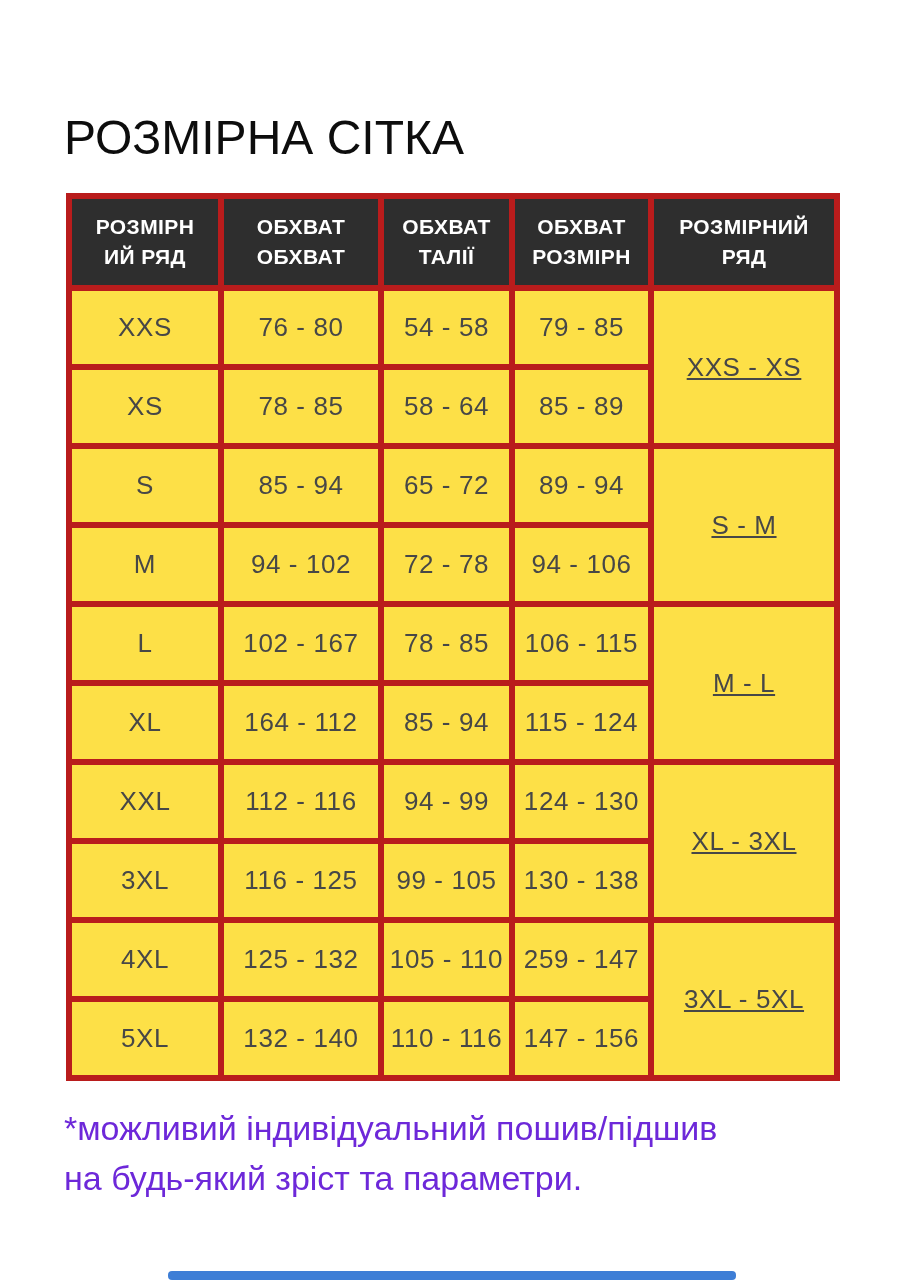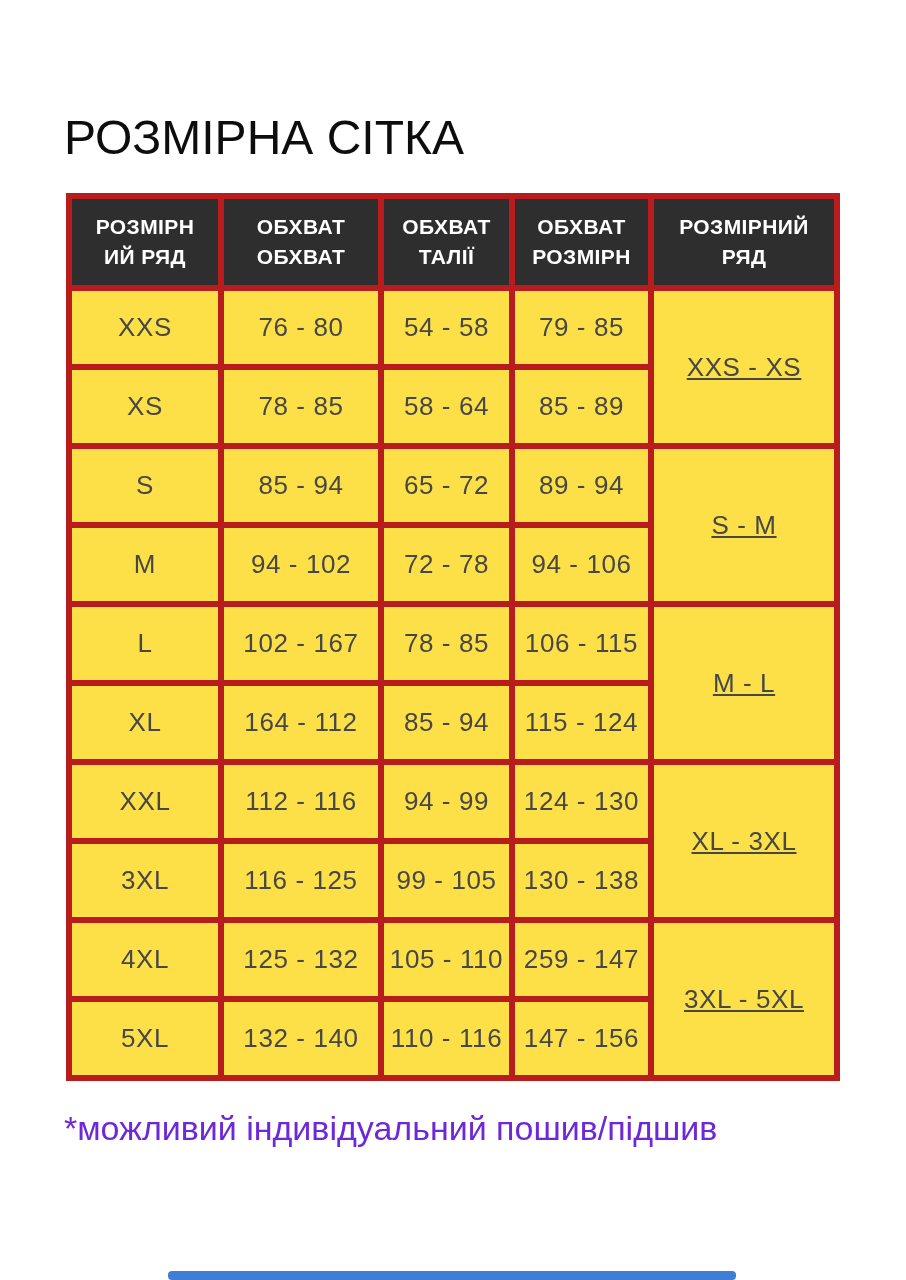--- a/index.html
+++ b/index.html
@@ -172,15 +172,16 @@
         <td>5XL</td>
         <td>132 - 140</td>
         <td>110 - 116</td>
         <td>147 - 156</td>
       </tr>
     </tbody>
 </table>
 
 <div class="footnote">
   <div>*можливий індивідуальний пошив/підшив</div>
+  <div>на будь-який зріст та параметри.</div>
 </div>
 
 <div class="bottom-bar" style="background: rgb(62, 126, 214);"></div>
 
 </body></html>

